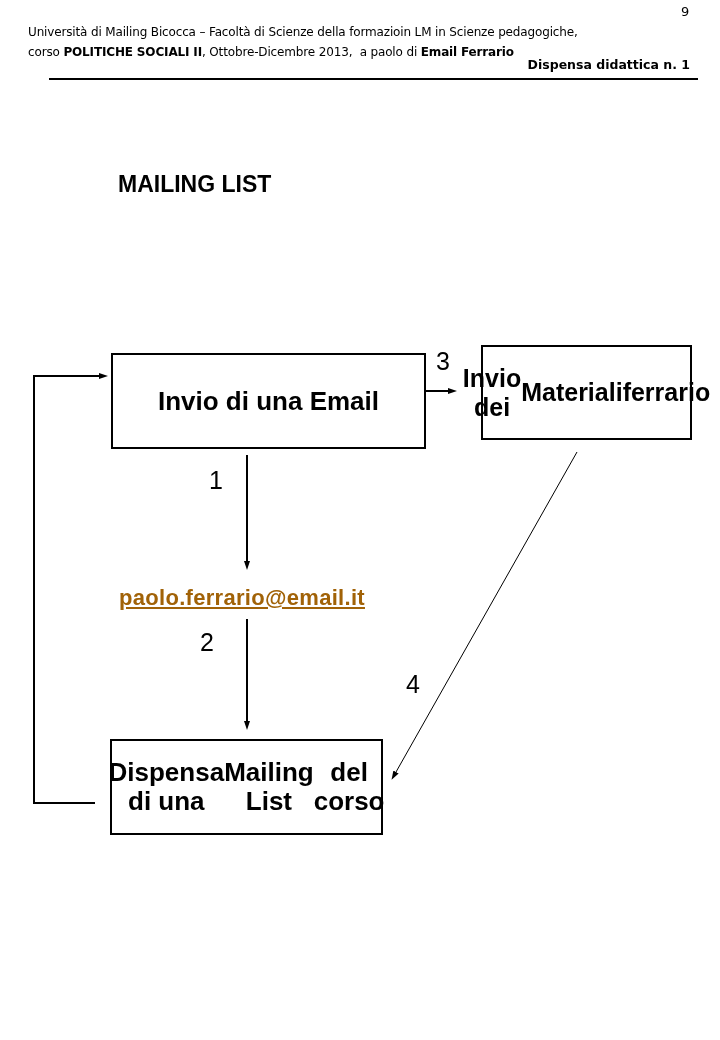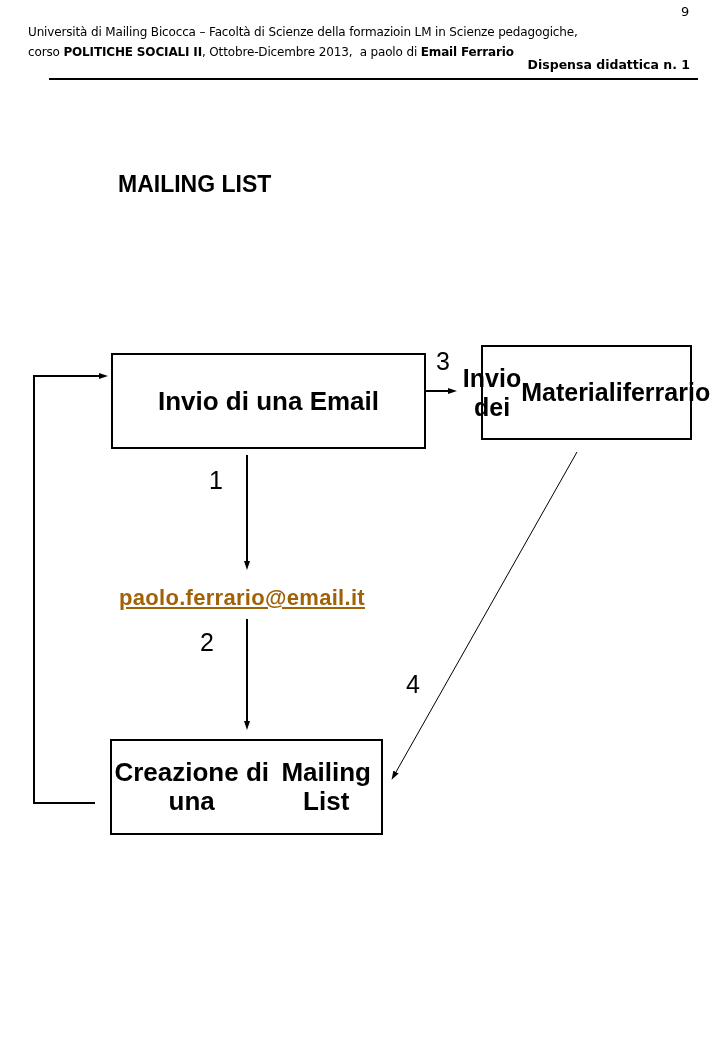--- a/index.html
+++ b/index.html
@@ -134,22 +134,23 @@
     <span>Invio di una Email</span>
   </div>
 
   <div class="dbox box-materials">
     <span>Invio dei</span>
     <span>Materiali</span>
     <span>ferrario</span>
   </div>
 
   <div class="dbox box-create">
-    <span>Creazione di una</span>
+    <span>Dispensa di una</span>
     <span>Mailing List</span>
+    <span>del corso</span>
   </div>
 
   <div class="step-label step-1">1</div>
   <div class="step-label step-2">2</div>
   <div class="step-label step-3">3</div>
   <div class="step-label step-4">4</div>
 
   <a class="email-link">paolo.ferrario@email.it</a>
 
 </div>

